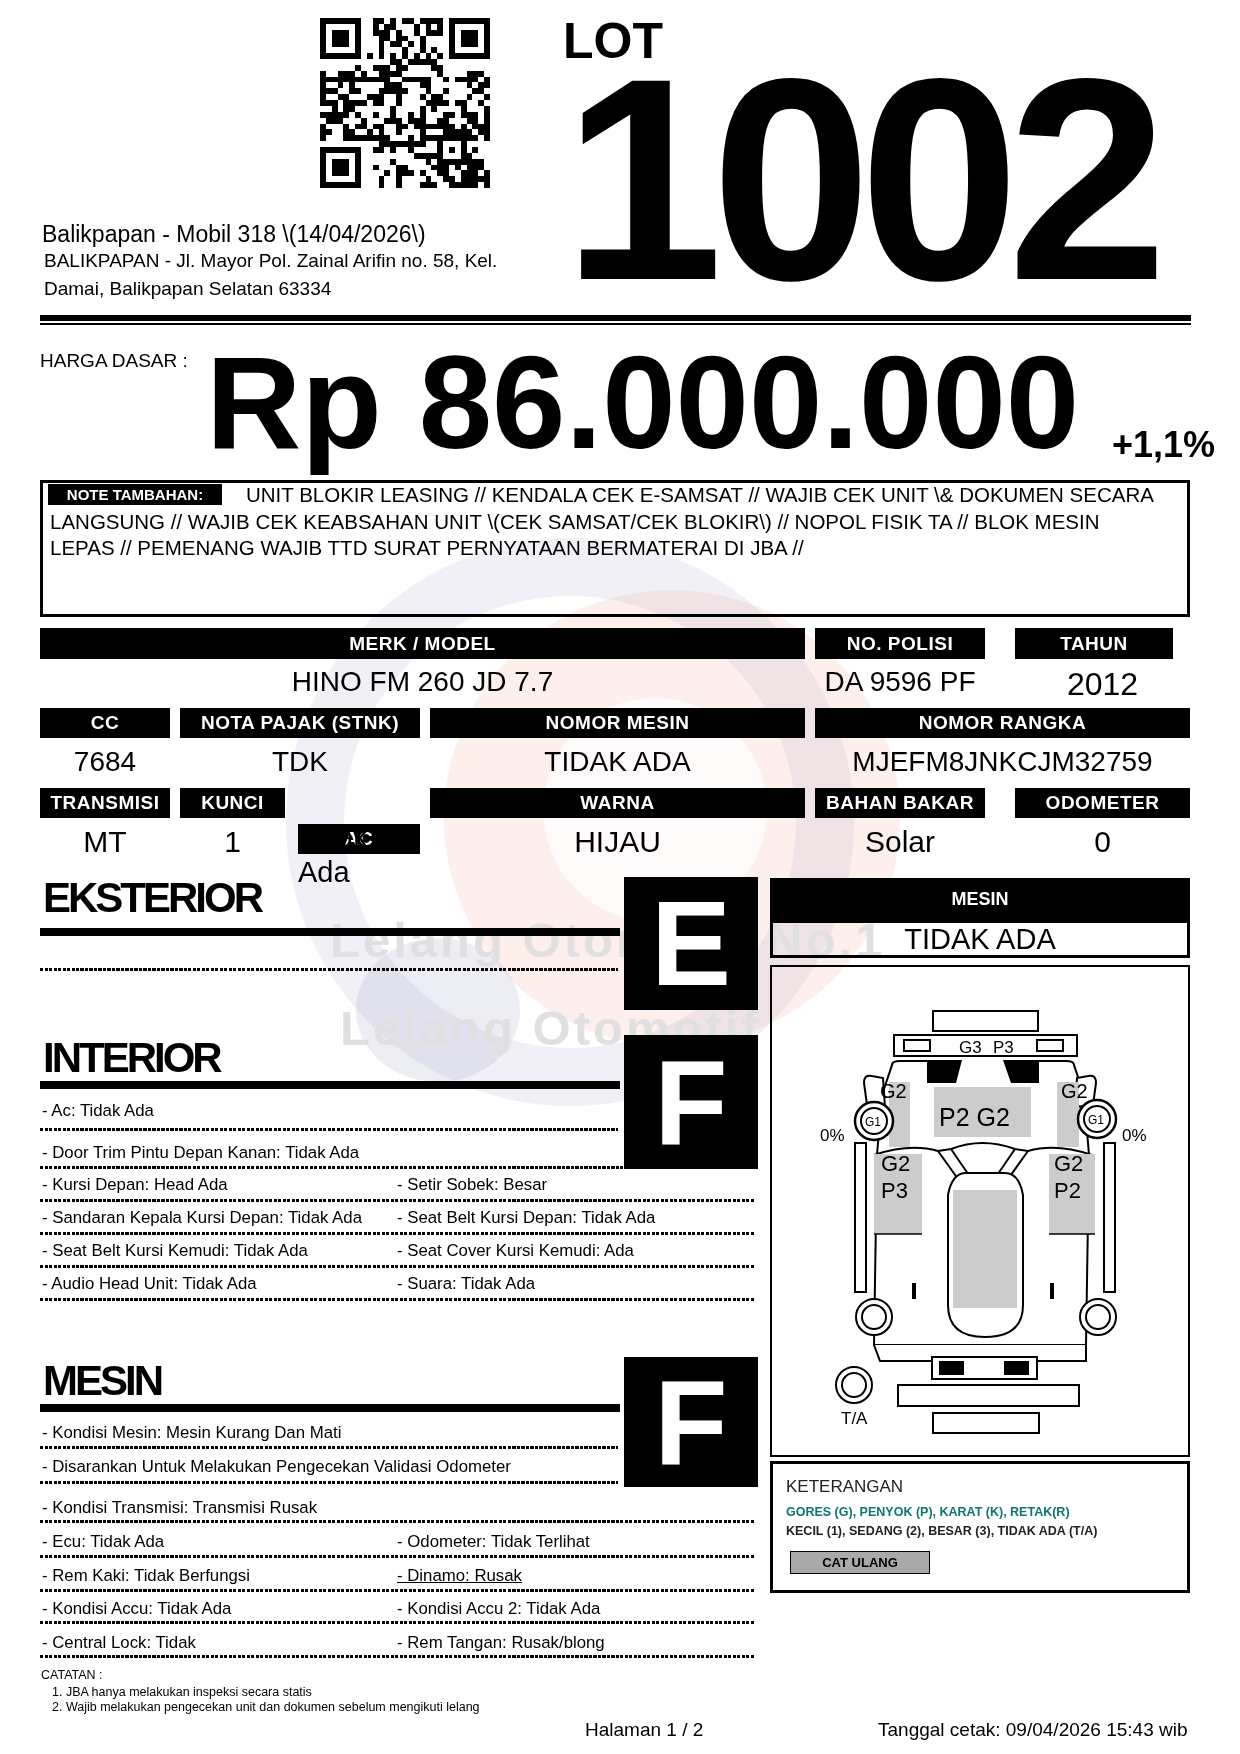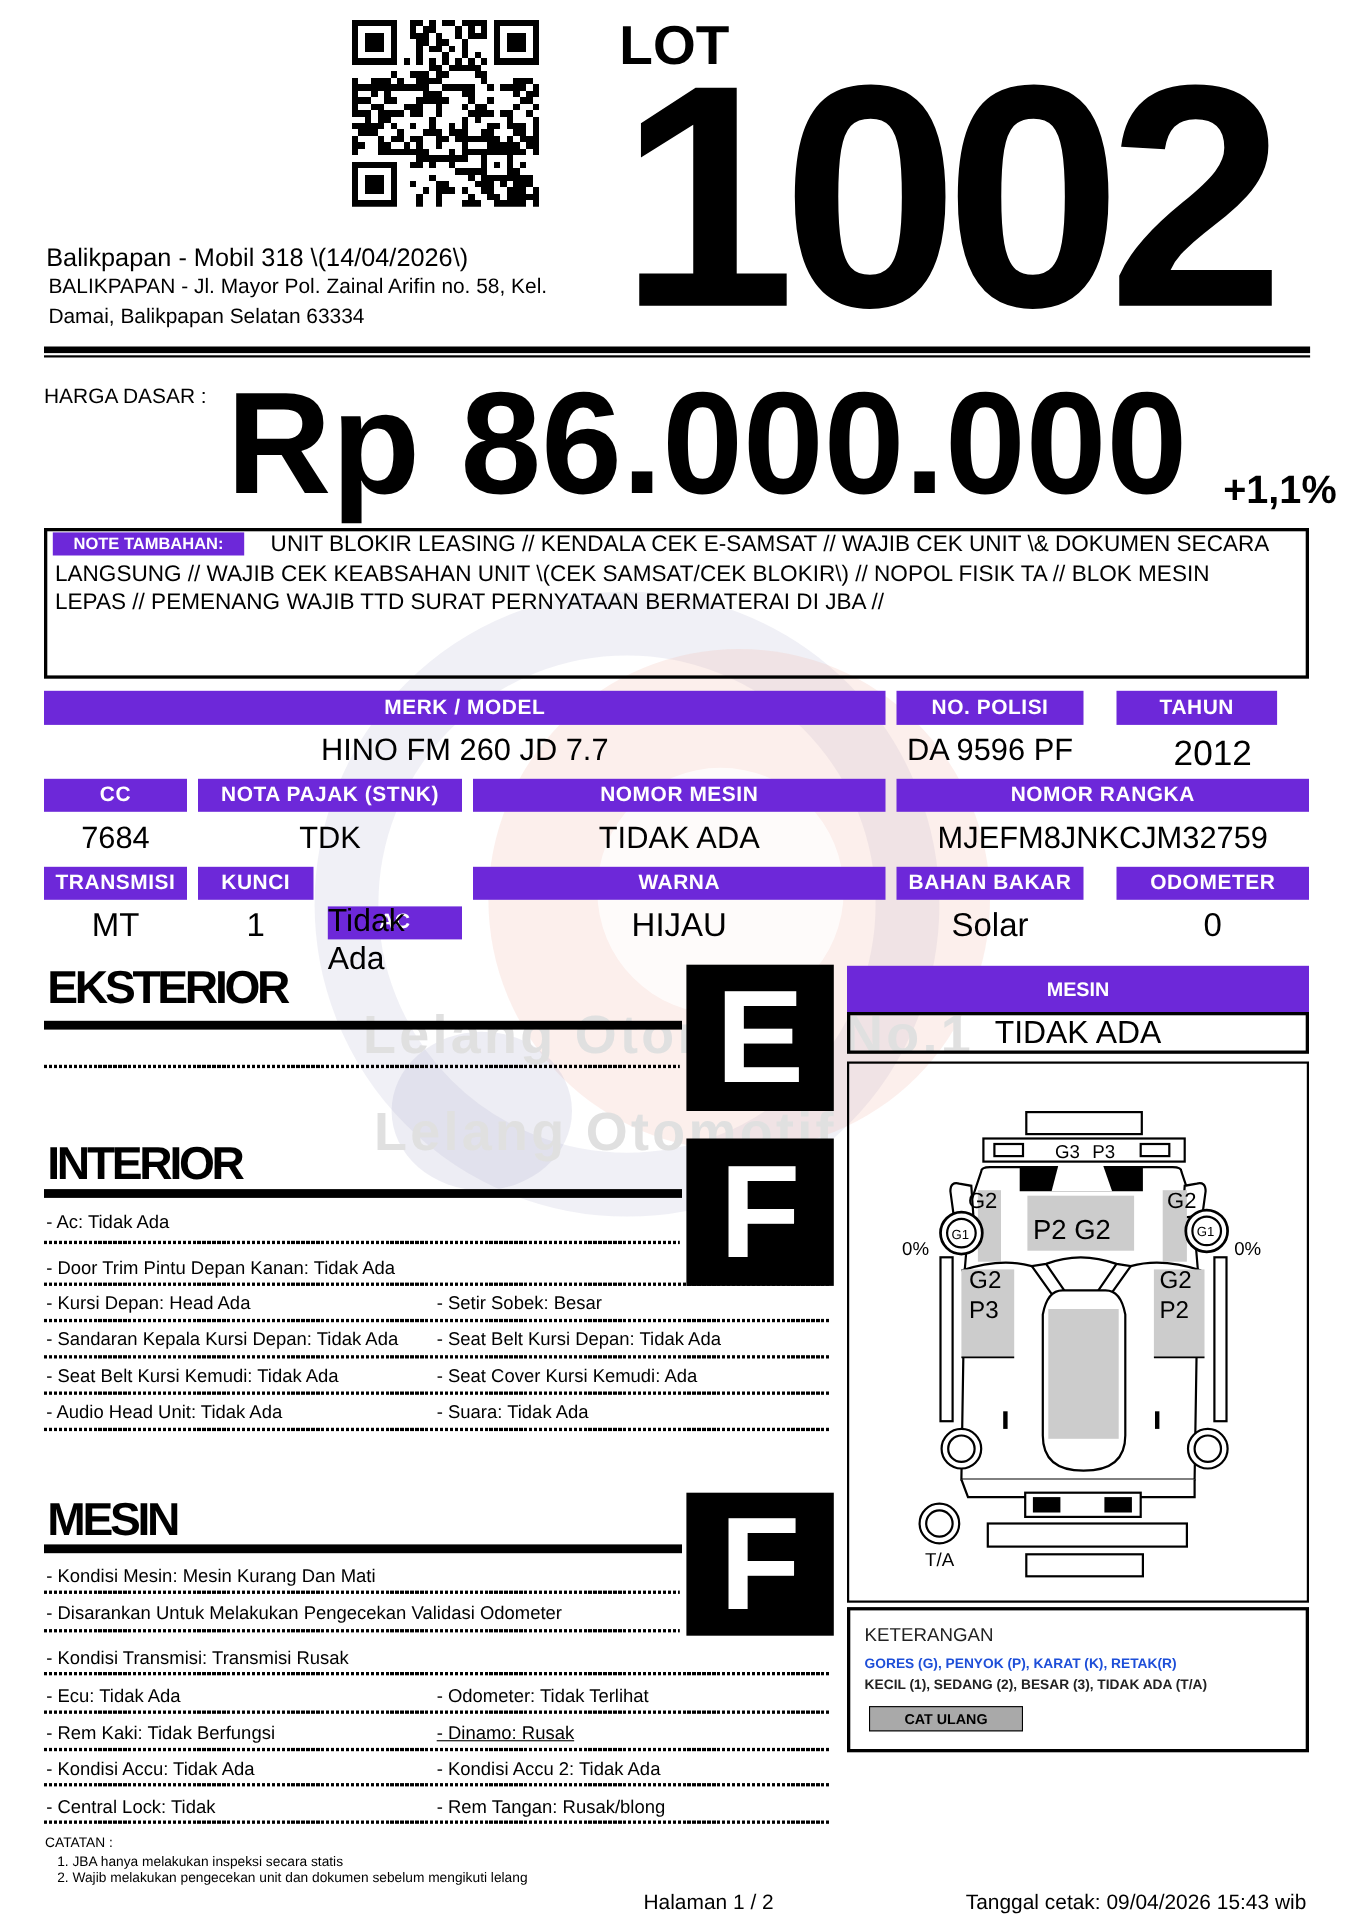--- a/index.html
+++ b/index.html
@@ -1,18 +1,18 @@
 <!DOCTYPE html>
 <html><head>
 <meta charset="utf-8">
 <style>
 html,body{margin:0;padding:0;}
 body{width:1240px;height:1754px;background:#fff;font-family:"Liberation Sans",sans-serif;color:#000;position:relative;overflow:hidden;}
 .abs{position:absolute;}
-.bar{position:absolute;background:#6d28d9;color:#fff;font-weight:bold;text-align:center;}
+.bar{position:absolute;background:#000000;color:#fff;font-weight:bold;text-align:center;}
 .dot{position:absolute;height:3px;background:repeating-linear-gradient(90deg,#000 0,#000 3px,transparent 3px,transparent 4.5px);}
 .thick{position:absolute;height:8px;background:#000;}
 .grade{position:absolute;left:624px;width:134px;background:#000;color:#fff;font-weight:bold;font-size:120px;text-align:center;}
 .item{position:absolute;font-size:16.8px;}
 </style>
 </head>
 <body>
 
 <svg class="abs" style="left:0;top:0;" width="1240" height="1754">
 <g>
@@ -251,21 +251,21 @@
 <div class="abs" style="left:40px;top:480px;width:1144px;height:131px;border:3px solid #000;"></div>
 
 <div class="abs bar" style="left:48px;top:484px;width:174px;height:21px;font-size:15px;line-height:21px;">NOTE TAMBAHAN:</div>
 
 <div class="abs" style="left:50px;top:482px;width:1135px;font-size:20.5px;line-height:26.5px;"><span style="margin-left:196px;"></span>UNIT BLOKIR LEASING // KENDALA CEK E-SAMSAT // WAJIB CEK UNIT \&amp; DOKUMEN SECARA<br>LANGSUNG // WAJIB CEK KEABSAHAN UNIT \(CEK SAMSAT/CEK BLOKIR\) // NOPOL FISIK TA // BLOK MESIN<br>LEPAS // PEMENANG WAJIB TTD SURAT PERNYATAAN BERMATERAI DI JBA //</div>
 
 <div class="bar" style="left:40px;top:628px;width:765px;height:31px;font-size:19px;letter-spacing:0.5px;line-height:31px;">MERK / MODEL</div>
 
 <div class="bar" style="left:815px;top:628px;width:170px;height:31px;font-size:19px;letter-spacing:0.5px;line-height:31px;">NO. POLISI</div>
 
-<div class="bar" style="left:1015px;top:628px;width:146px;height:31px;font-size:19px;letter-spacing:0.5px;line-height:31px;">TAHUN</div>
+<div class="bar" style="left:1015px;top:628px;width:158px;height:31px;font-size:19px;letter-spacing:0.5px;line-height:31px;">TAHUN</div>
 
 <div class="abs" style="left:40px;top:666px;width:765px;font-size:28px;text-align:center;">HINO FM 260 JD 7.7</div>
 
 <div class="abs" style="left:815px;top:666px;width:170px;font-size:28px;text-align:center;">DA 9596 PF</div>
 
 <div class="abs" style="left:1015px;top:666px;width:175px;font-size:32px;text-align:center;">2012</div>
 
 <div class="bar" style="left:40px;top:708px;width:130px;height:30px;font-size:19px;letter-spacing:0.5px;line-height:30px;">CC</div>
 
 <div class="bar" style="left:180px;top:708px;width:240px;height:30px;font-size:19px;letter-spacing:0.5px;line-height:30px;">NOTA PAJAK (STNK)</div>
@@ -476,21 +476,21 @@
 <circle cx="84" cy="420" r="18" fill="#fff" stroke-width="2"></circle>
 <circle cx="84" cy="420" r="12" fill="#fff" stroke-width="2"></circle>
 
 <text x="71" y="459" font-size="17" fill="#000" stroke="none" font-family="Liberation Sans">T/A</text>
 </svg>
 
 <div class="abs" style="left:770px;top:1461px;width:414px;height:126px;border:3px solid #000;"></div>
 
 <div class="abs" style="left:786px;top:1477px;font-size:17px;color:#222;">KETERANGAN</div>
 
-<div class="abs" style="left:786px;top:1505px;font-size:12.5px;font-weight:bold;color:#1d4ed8;">GORES (G), PENYOK (P), KARAT (K), RETAK(R)</div>
+<div class="abs" style="left:786px;top:1505px;font-size:12.5px;font-weight:bold;color:#0f766e;">GORES (G), PENYOK (P), KARAT (K), RETAK(R)</div>
 
 <div class="abs" style="left:786px;top:1524px;font-size:12.5px;font-weight:bold;color:#222;">KECIL (1), SEDANG (2), BESAR (3), TIDAK ADA (T/A)</div>
 
 <div class="abs" style="left:790px;top:1551px;width:138px;height:21px;background:#a9a9a9;border:1px solid #000;font-size:13px;font-weight:bold;text-align:center;line-height:21px;">CAT ULANG</div>
 
 <div class="abs" style="left:41px;top:1668px;font-size:12.5px;">CATATAN :</div>
 <div class="abs" style="left:52px;top:1685px;font-size:12.5px;">1. JBA hanya melakukan inspeksi secara statis</div>
 <div class="abs" style="left:52px;top:1700px;font-size:12.5px;">2. Wajib melakukan pengecekan unit dan dokumen sebelum mengikuti lelang</div>
 
 <div class="abs" style="left:585px;top:1719px;font-size:19px;">Halaman 1 / 2</div>

